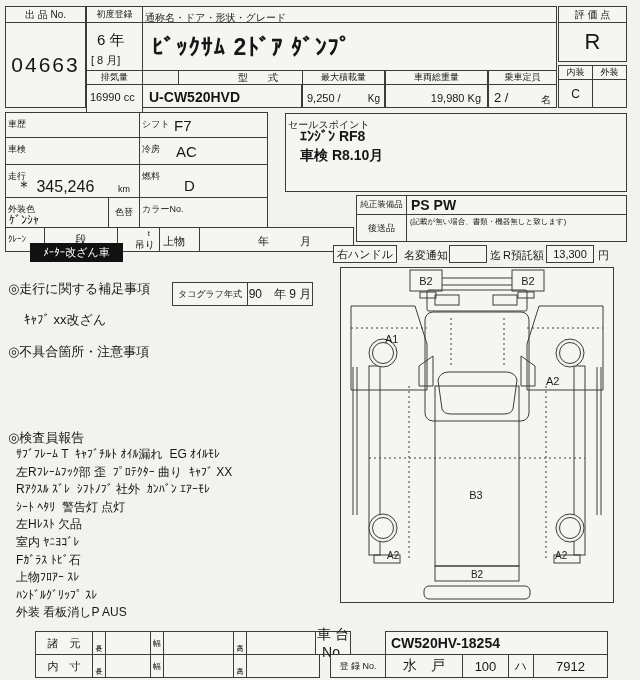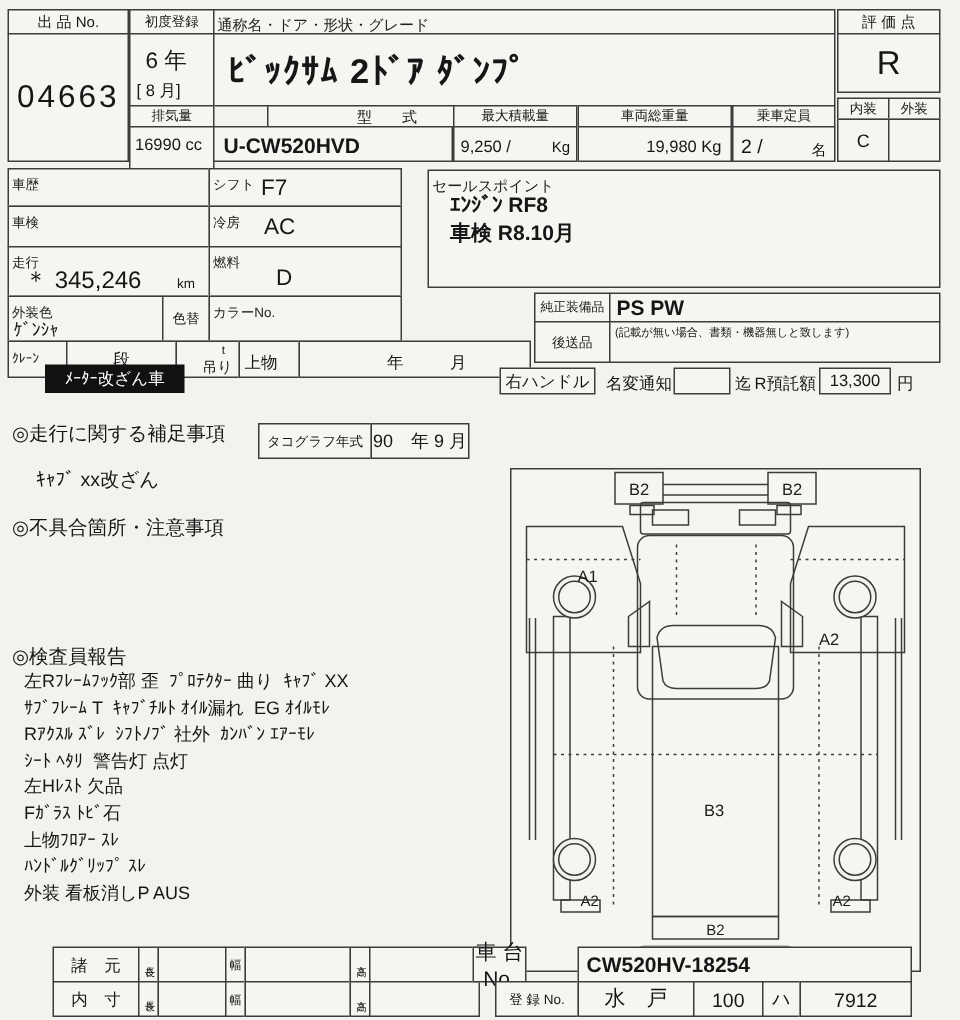--- a/index.html
+++ b/index.html
@@ -197,32 +197,33 @@
     </div>
   <div class="cell ctr" style="left:247px;top:282px;width:66px;height:24px;font-size:12px;">
       <span>90　年 9 月</span>
     </div>
   <div class="abs" style="left:24px;top:311px;font-size:13px;">ｷｬﾌﾞ xx改ざん</div>
 
   <div class="abs" style="left:8px;top:343px;font-size:13px;">◎不具合箇所・注意事項</div>
   <div class="abs" style="left:8px;top:429px;font-size:13px;">◎検査員報告</div>
 
   <div class="abs" style="left:16px;top:446px;width:322px;">
+    <div class="report-line">ｻﾌﾞﾌﾚｰﾑ T  ｷｬﾌﾞﾁﾙﾄ ｵｲﾙ漏れ  EG ｵｲﾙﾓﾚ</div>
     <div class="report-line">左Rﾌﾚｰﾑﾌｯｸ部 歪  ﾌﾟﾛﾃｸﾀｰ 曲り  ｷｬﾌﾞ XX</div>
-    <div class="report-line">ｻﾌﾞﾌﾚｰﾑ T  ｷｬﾌﾞﾁﾙﾄ ｵｲﾙ漏れ  EG ｵｲﾙﾓﾚ</div>
     <div class="report-line">Rｱｸｽﾙ ｽﾞﾚ  ｼﾌﾄﾉﾌﾞ 社外  ｶﾝﾊﾞﾝ ｴｱｰﾓﾚ</div>
     <div class="report-line">ｼｰﾄ ﾍﾀﾘ  警告灯 点灯</div>
     <div class="report-line">左Hﾚｽﾄ 欠品</div>
+    <div class="report-line">室内 ﾔﾆﾖｺﾞﾚ</div>
     <div class="report-line">Fｶﾞﾗｽ ﾄﾋﾞ石</div>
     <div class="report-line">上物ﾌﾛｱｰ ｽﾚ</div>
     <div class="report-line">ﾊﾝﾄﾞﾙｸﾞﾘｯﾌﾟ ｽﾚ</div>
     <div class="report-line">外装 看板消しP AUS</div>
   </div>
 
-  <div class="cell" style="left:340px;top:267px;width:274px;height:336px;margin-top:45px;">
+  <div class="cell" style="left:340px;top:267px;width:274px;height:336px;">
     <svg width="272" height="334" viewBox="0 0 272 334" style="position:absolute;left:0;top:0;">
       <g fill="none" stroke="#3c3c3c" stroke-width="1">
 
         <rect x="86" y="10" width="100" height="7"></rect>
         <rect x="79" y="24" width="16" height="6"></rect>
         <rect x="177" y="24" width="16" height="6"></rect>
         <rect x="69" y="2" width="32" height="21" fill="#f5f5f1"></rect>
         <rect x="171" y="2" width="32" height="21" fill="#f5f5f1"></rect>
 
         <rect x="86" y="22" width="100" height="21" rx="2"></rect>

